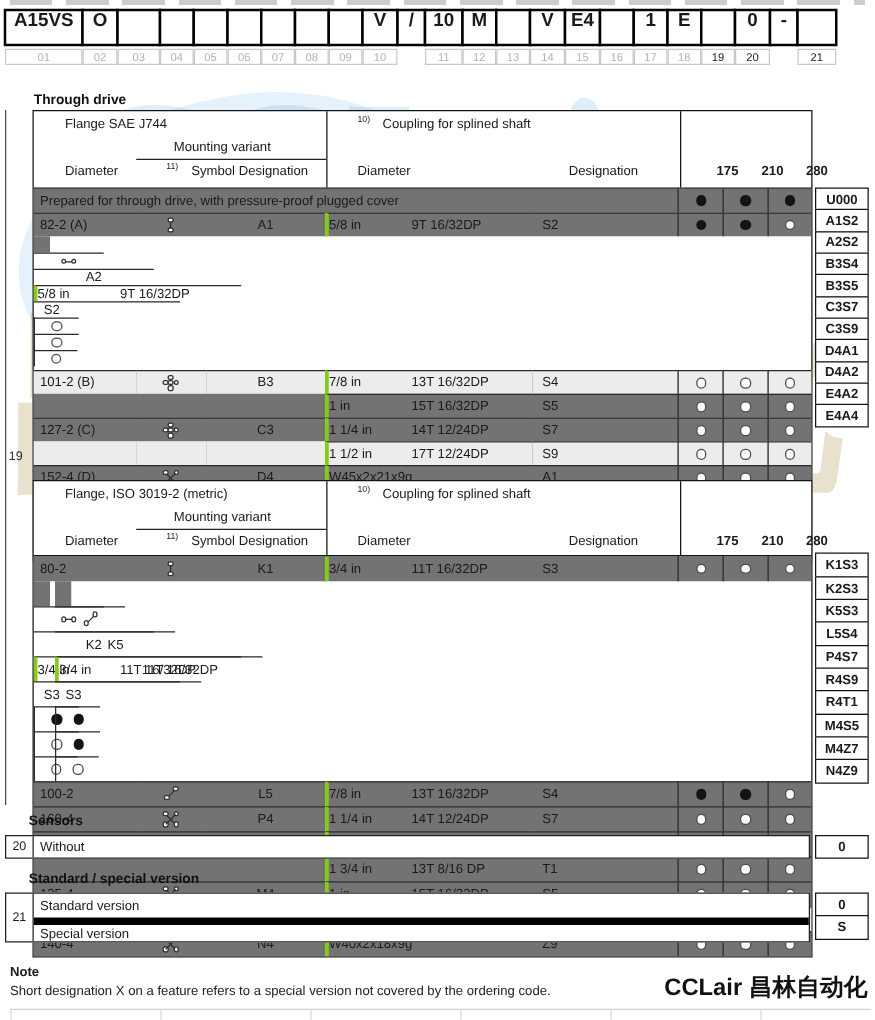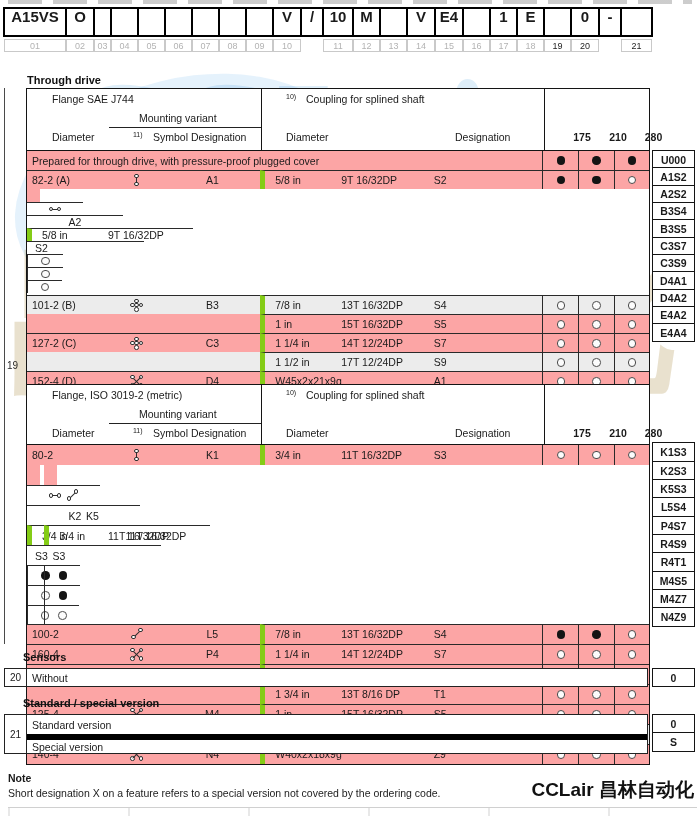--- a/index.html
+++ b/index.html
@@ -13,21 +13,21 @@
     background:repeating-linear-gradient(90deg,#d6d6d6 0 2px,transparent 2px 120px);}
   
   .ocrow{position:absolute;left:4px;top:8px;display:flex;height:28px;}
   .occell{outline:2px solid #000;outline-offset:-1px;height:28px;display:flex;align-items:flex-start;
           justify-content:center;font-weight:bold;font-size:15px;box-sizing:border-box;background:#fff;}
   .onrow{position:absolute;left:4px;top:39px;display:flex;height:13px;}
   .onum{outline:1px solid #c9c9c9;outline-offset:-1px;height:13px;display:flex;align-items:center;
         justify-content:center;font-size:9px;color:#b3b3b3;box-sizing:border-box;}
   .onum .dark{color:#1d1d1d;}
   .onrow .sep{outline:none;}
-  .w62{width:62px}.w34{width:17px}.w31{width:31px}.w30{width:30px}.w28{width:28px}.w27{width:27px}
+  .w62{width:62px}.w34{width:34px}.w31{width:31px}.w30{width:30px}.w28{width:28px}.w27{width:27px}
   .sep{width:22px}
   
   .heading{position:absolute;font-size:11px;font-weight:bold;color:#111;}
   .h-through{left:27px;top:74px;}
   .h-sensors{left:23px;top:651px;}
   .h-version{left:23px;top:697px;}
   .rail{position:absolute;left:4px;top:88px;height:556px;border-left:1px solid #4a4a4a;}
   .featno{position:absolute;font-size:10px;color:#2b2b2b;}
   .fn19{left:7px;top:360px;}
   
@@ -49,34 +49,34 @@
   .th-cdia{left:239px;top:42px;}
   .th-cdes{left:408px;top:42px;}
   .th-s1,.th-s2,.th-s3{top:42px;font-weight:bold;}
   .th-s1{left:517px;width:36px;text-align:center;}
   .th-s2{left:553px;width:36px;text-align:center;}
   .th-s3{left:589px;width:35px;text-align:center;}
   .vline{position:absolute;top:0;height:100%;border-left:1px solid #141414;}
   .vl-coup{left:234px;}
   .vl-dots{left:517px;}
   sup{font-size:7px;vertical-align:super;line-height:0;}
-  .trow{display:flex;height:19px;background:#fca5a5;}
+  .trow{display:flex;height:19px;background:#737373;}
   .t2 .trow{height:20px;}
   .trow .cell{box-sizing:border-box;height:100%;display:flex;align-items:center;
               border-top:1px solid #2a2a2a;font-size:10.5px;white-space:nowrap;overflow:visible;}
   .trow.first .cell{border-top:none;}
   .trow.special .cell{border-top:none;}
   .trow.sym .c-dia{border-top:none;}
   .trow.coup .c-dia,.trow.coup .c-sym,.trow.coup .c-des{border-top:none;}
   .trow.hl .cell{border-top-width:1.7px;}
   .trow.shade .cell{background:#ececec;}
   .c-dia{width:82px;padding-left:5px;}
   .c-sym{width:56px;justify-content:center;}
   .c-des{width:96px;justify-content:center;}
-  .c-cd{width:166px;padding-left:10px;border-left:5px solid #84cc16;}
+  .c-cd{width:166px;padding-left:0;border-left:3px solid #84cc16;}
   .cc1{min-width:66px;display:inline-block;}
   .c-cdes{width:117px;padding-left:8px;}
   .c-d{width:36px;justify-content:center;border-left:1px solid #2a2a2a;}
   .c-d3{width:35px;}
   .cspan{width:517px;padding-left:5px;}
   
   .dot{display:inline-block;width:8.5px;height:8.5px;border-radius:50%;box-sizing:border-box;}
   .dot-full{background:#141414;}
   .dot-open{border:1.5px solid #4b4b4b;background:#fcfcfc;}
   

